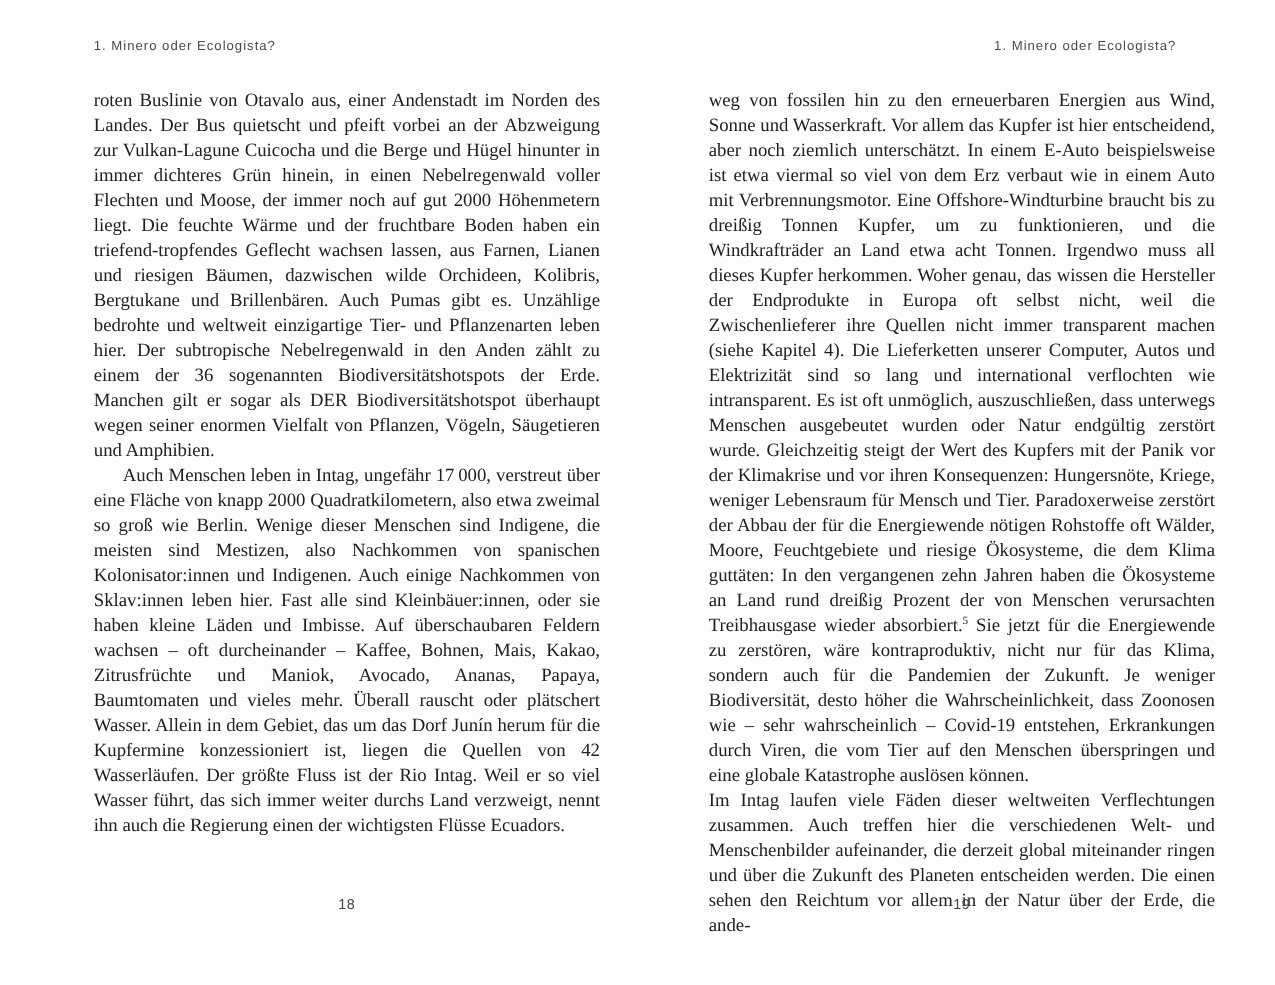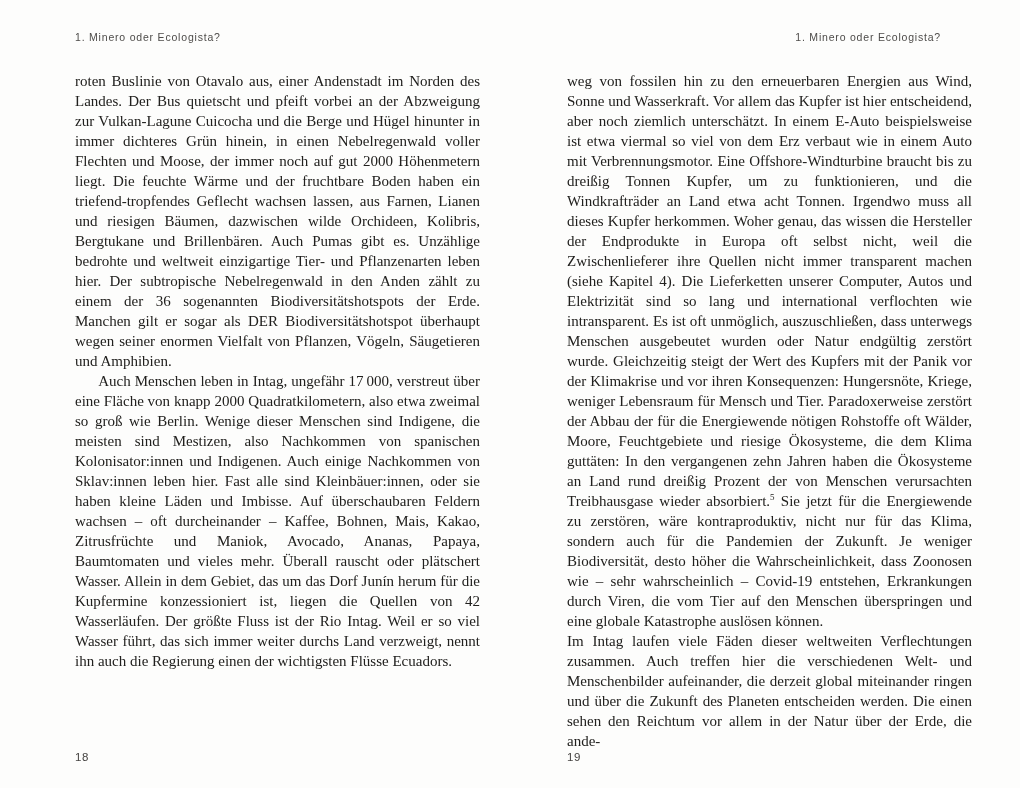--- a/index.html
+++ b/index.html
@@ -56,24 +56,24 @@
   .page-body p.para.indent {
     text-indent: 1.55em;
   }
   sup.footnote {
     font-size: 0.6em;
     line-height: 0;
     vertical-align: super;
   }
   .folio {
     position: absolute;
-    top: 751px;
+    top: 718px;
     left: 0;
     right: 0;
-    text-align: left;
+    text-align: center;
     font-family: "Liberation Sans", "DejaVu Sans", sans-serif;
     font-size: 11.5px;
     letter-spacing: 0.5px;
     color: #454341;
   }
 </style>
 </head>
 <body>
 
 <div class="spread">

